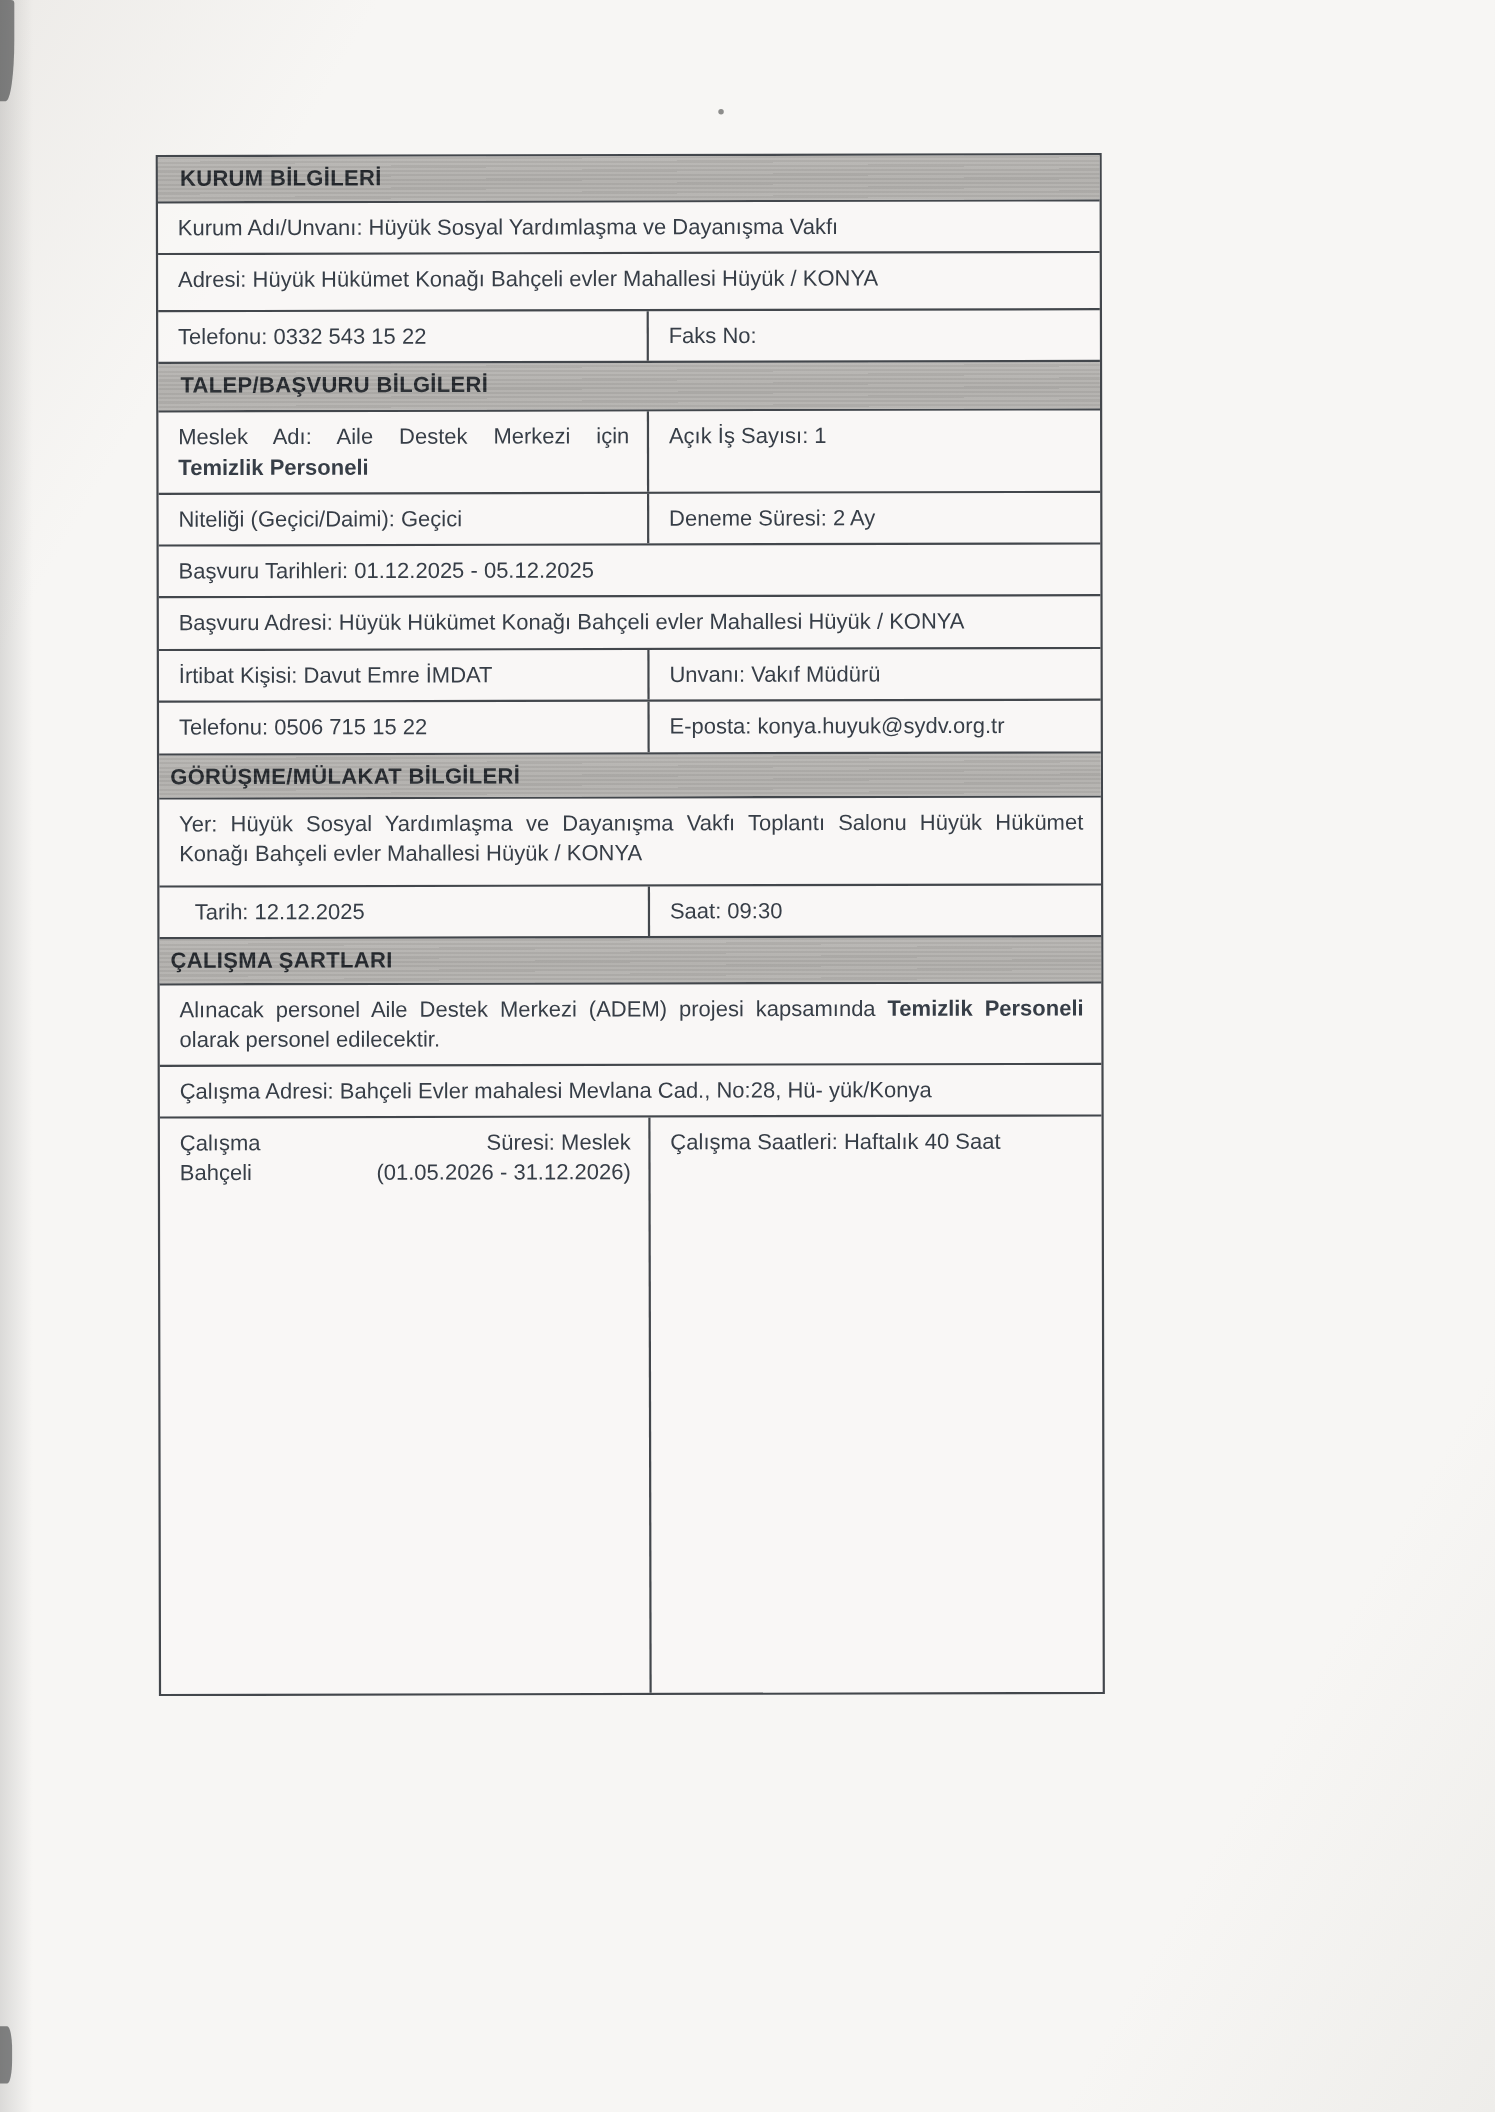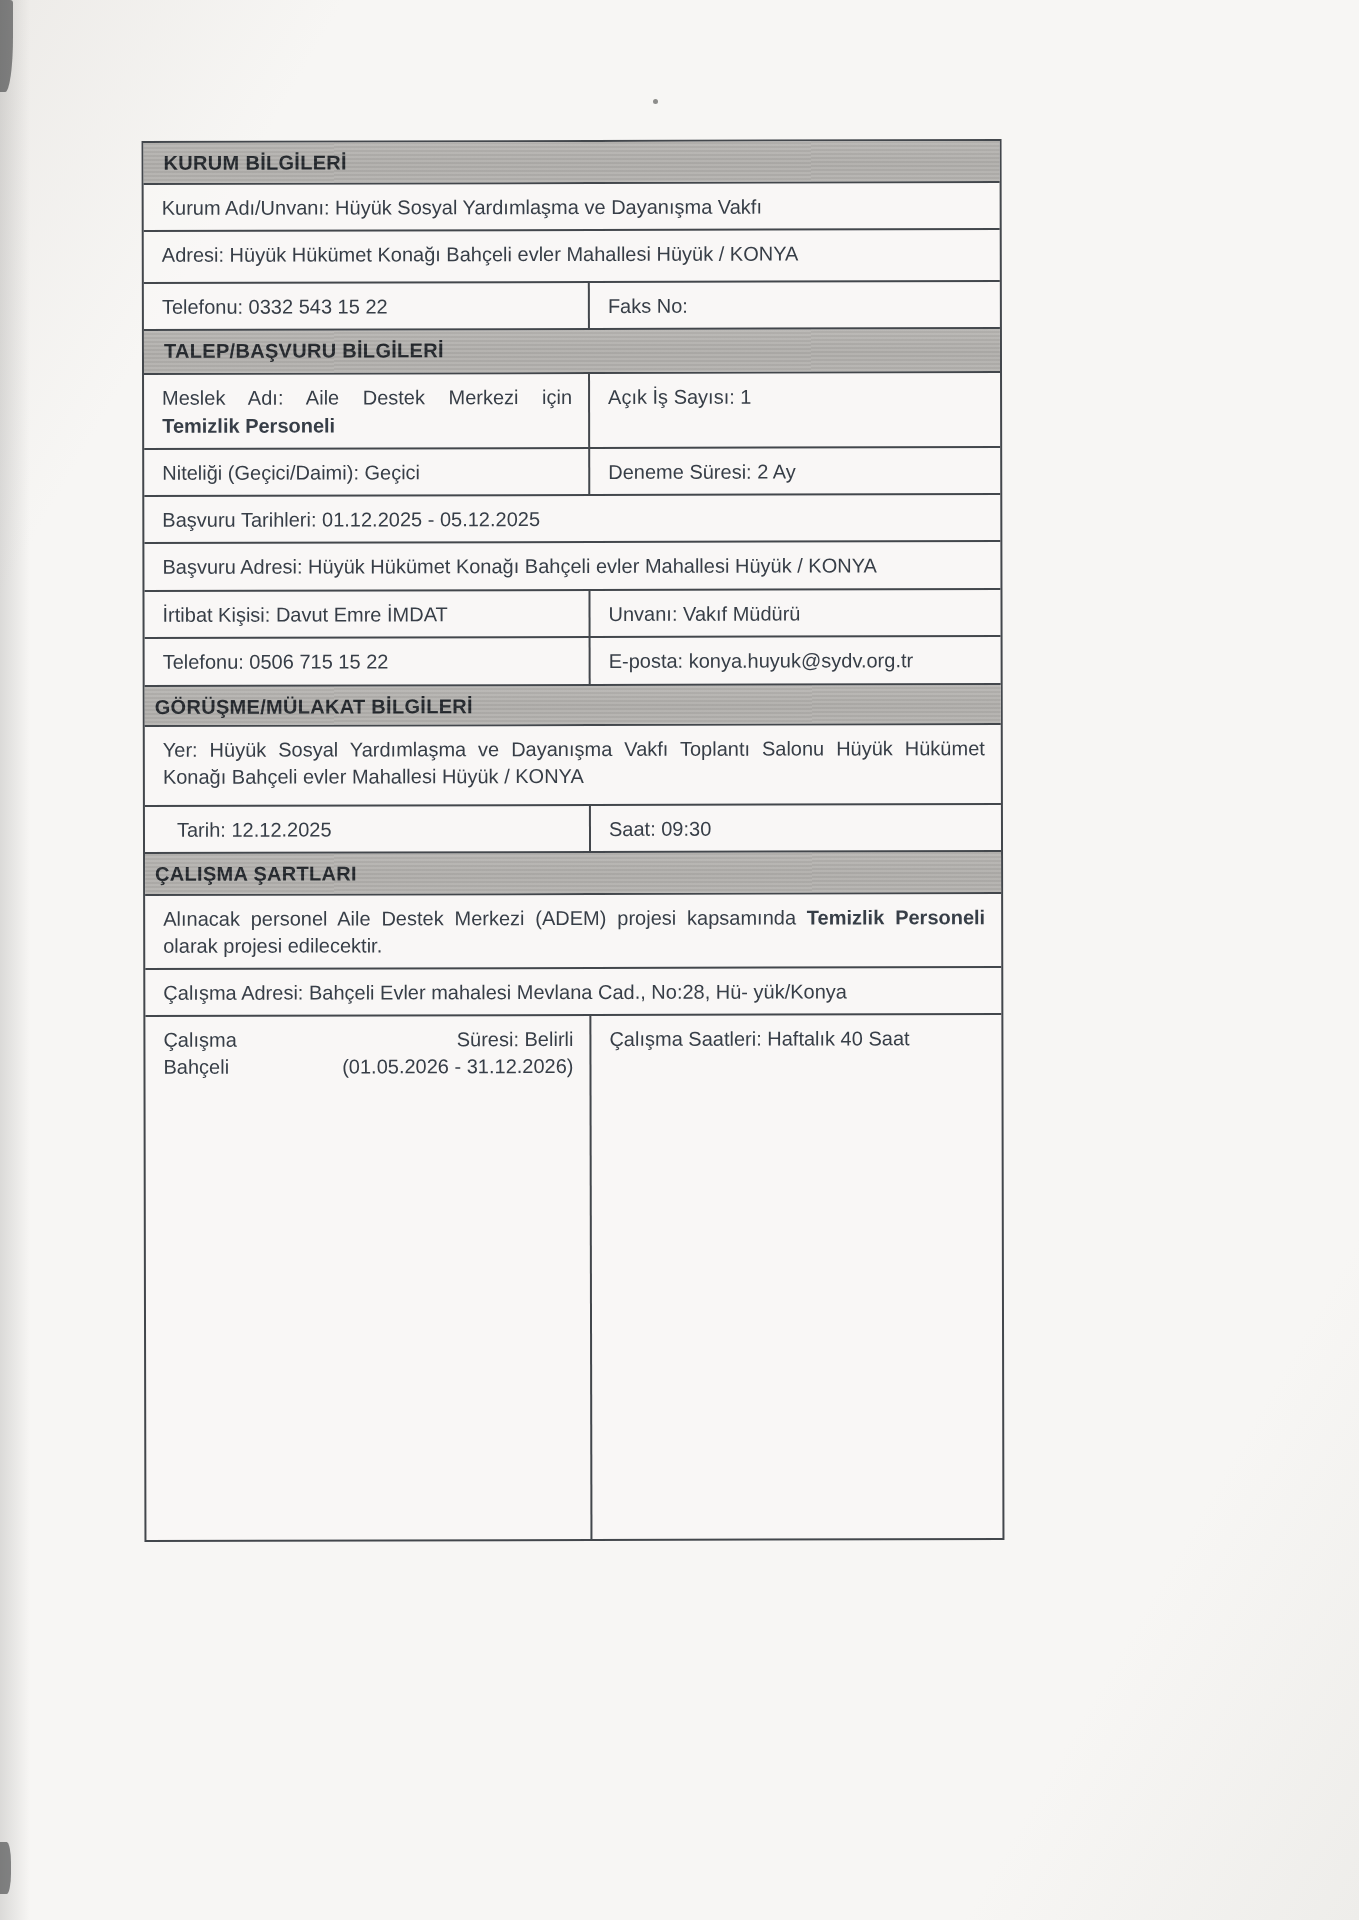--- a/index.html
+++ b/index.html
@@ -151,32 +151,32 @@
     <div class="row cells" style="min-height:40px">
       <div class="cell indent">Tarih: 12.12.2025</div>
       <div class="cell cell-r">Saat: 09:30</div>
     </div>
 
     <div class="row hdr tight" style="min-height:42px">
       <span>ÇALIŞMA ŞARTLARI</span>
     </div>
 
     <div class="row" style="min-height:74px">
-      <div class="cell just"><span>Alınacak personel Aile Destek Merkezi (ADEM) projesi kapsamında </span><span class="b">Temizlik Personeli</span><span> olarak projesi edilecektir.</span></div>
+      <div class="cell just"><span>Alınacak personel Aile Destek Merkezi (ADEM) projesi kapsamında </span><span class="b">Temizlik Personeli</span><span> olarak personel edilecektir.</span></div>
     </div>
 
     <div class="row" style="min-height:46px">
       <div class="cell">Çalışma Adresi: Bahçeli Evler mahalesi Mevlana Cad., No:28, Hü- yük/Konya</div>
     </div>
 
     <div class="row cells" style="min-height:525px">
       <div class="cell">
         <span class="line spread">
           <span>Çalışma</span>
-          <span>Süresi: Belirli</span>
+          <span>Süresi: Meslek</span>
         </span>
         <span class="line spread">
           <span>Bahçeli</span>
           <span>(01.05.2026 - 31.12.2026)</span>
         </span>
       </div>
       <div class="cell cell-r">Çalışma Saatleri: Haftalık 40 Saat</div>
     </div>
 
   </div>

